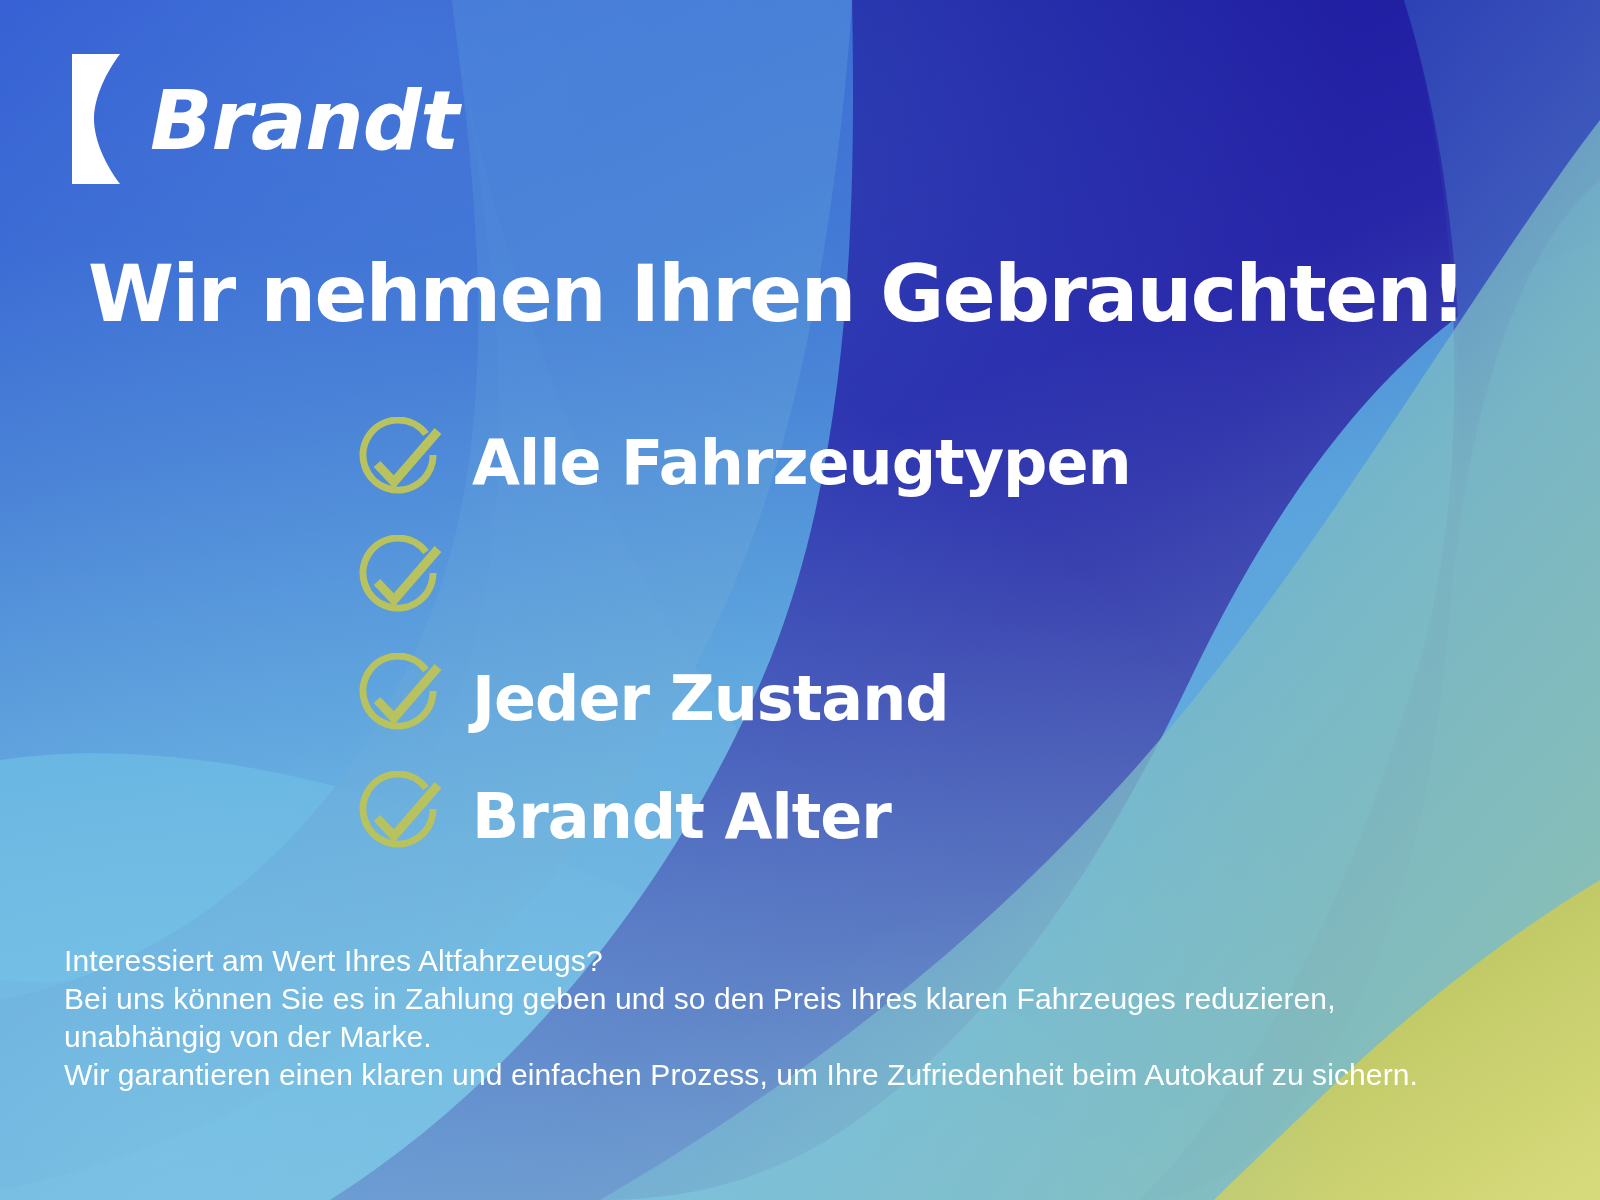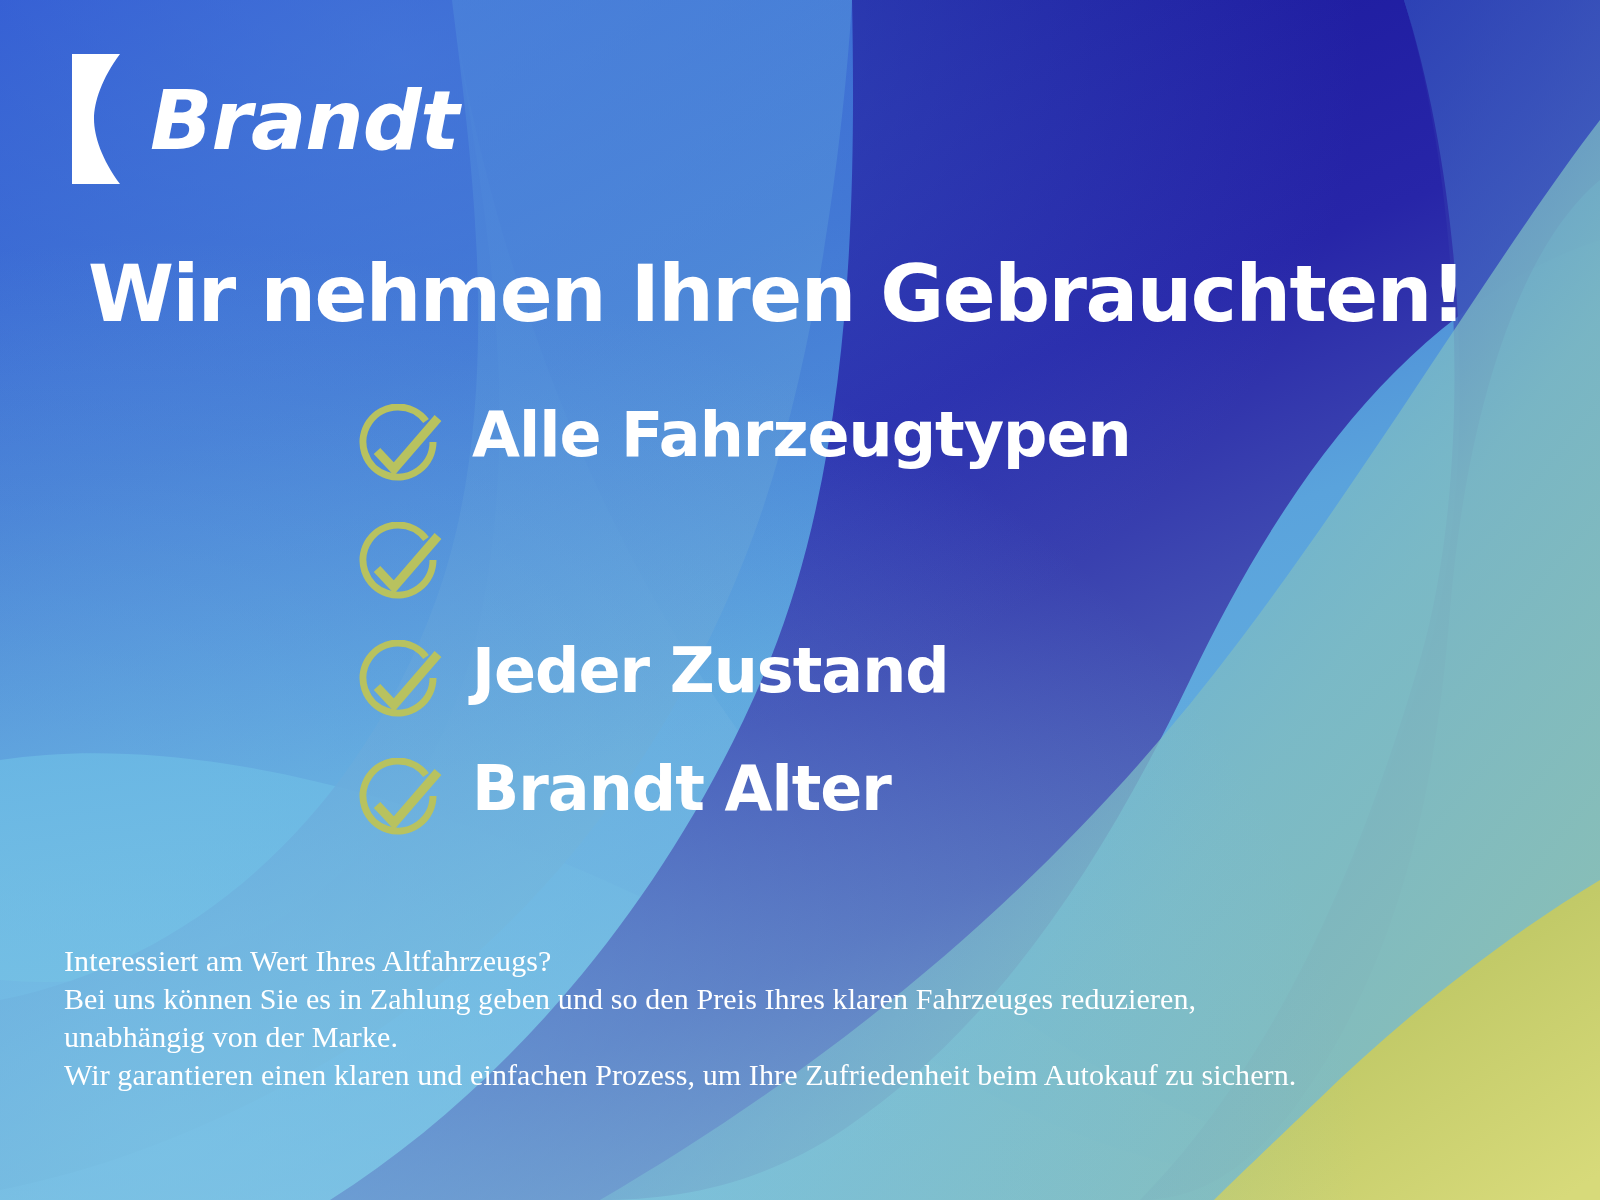--- a/index.html
+++ b/index.html
@@ -71,21 +71,21 @@
   }
 
   
   .benefits {
     position: absolute;
     left: 352px;
     top: 404px;
   }
   .benefit-row {
     display: flex;
-    align-items: flex-start;
+    align-items: center;
     height: 118px;
   }
   .check-icon {
     width: 92px;
     height: 92px;
     flex: 0 0 auto;
     margin-right: 28px;
   }
   .benefit-label {
     font-family: "DejaVu Sans", sans-serif;
@@ -98,21 +98,21 @@
   }
 
   
   .body-copy {
     position: absolute;
     left: 64px;
     top: 942px;
     width: 1420px;
   }
   .body-line {
-    font-family: Liberation Serif, serif;
+    font-family: Liberation Sans, sans-serif;
     font-size: 30px;
     font-weight: 400;
     color: #ffffff;
     line-height: 38px;
     white-space: nowrap;
     letter-spacing: 0.1px;
   }
 </style>
 </head>
 <body>

